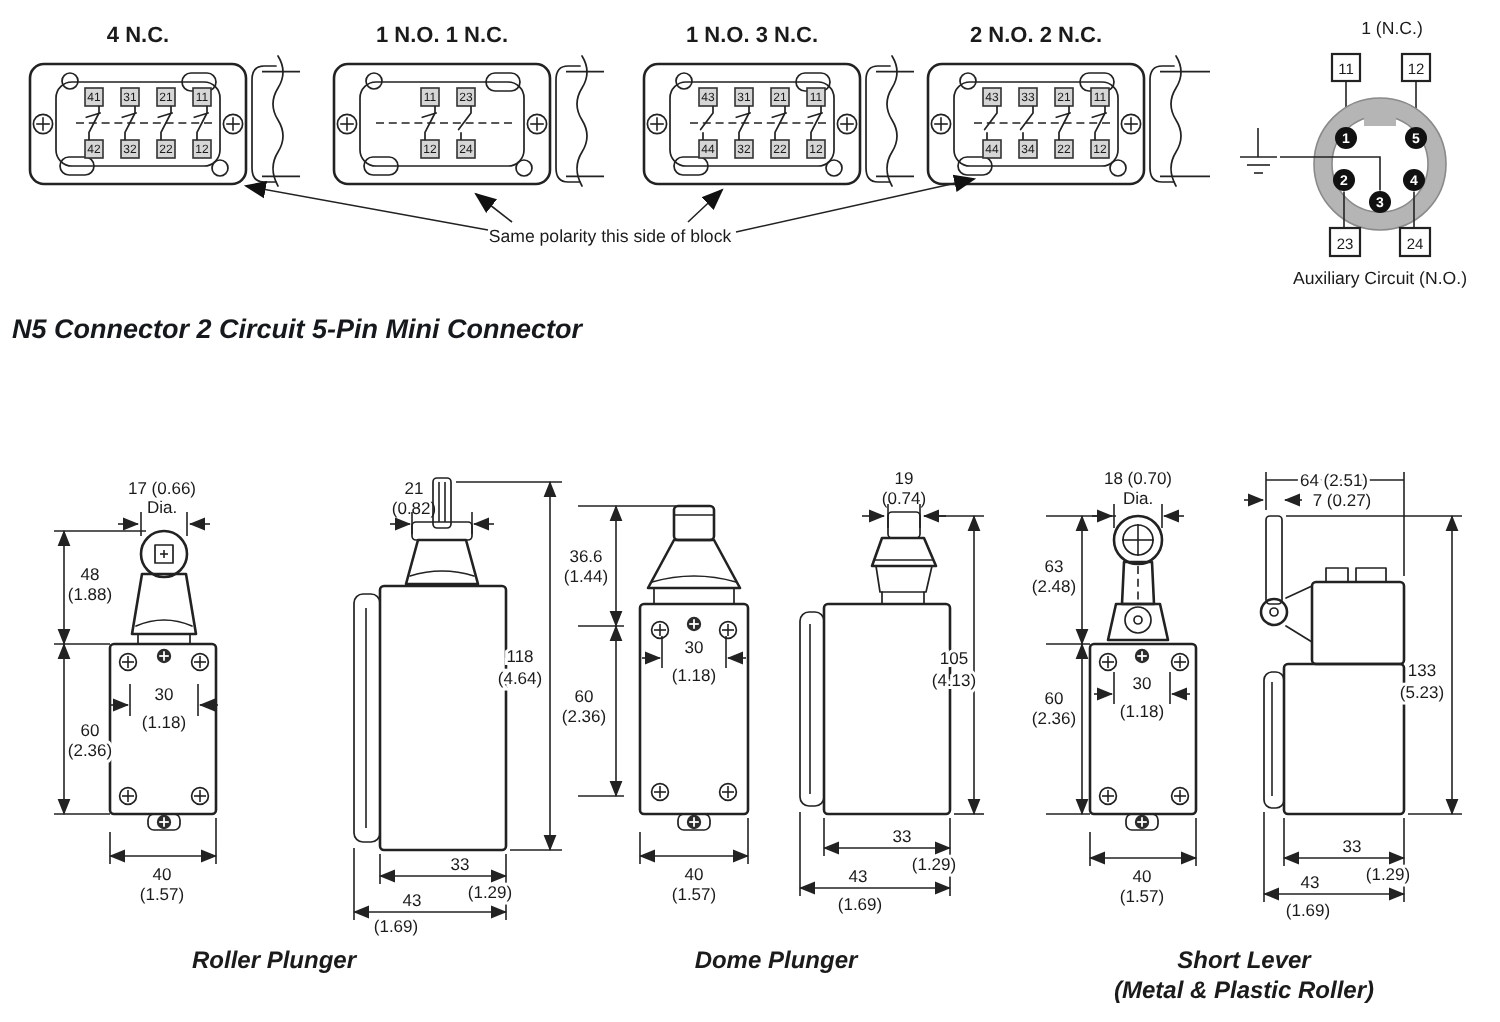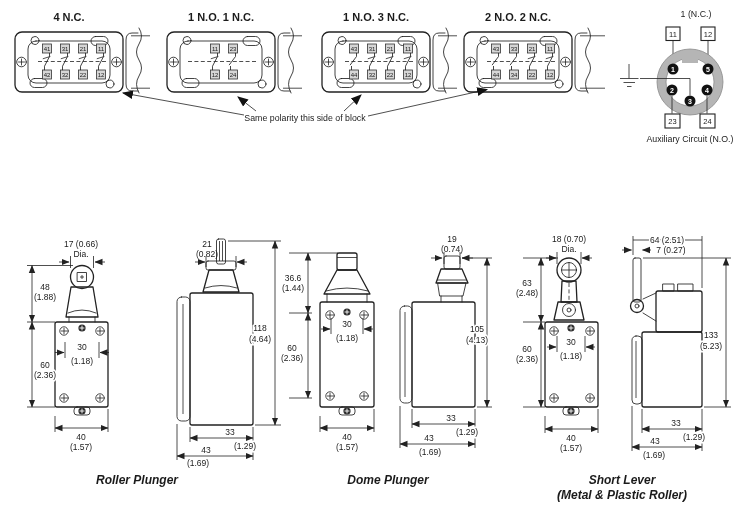--- a/index.html
+++ b/index.html
@@ -508,14 +508,15 @@
     <text x="655" y="444" class="t-dim wbg">43</text>
     <text x="654" y="458" class="t-dim wbg">(1.69)</text>
   </g>
 
   <text x="137" y="484" class="t-cap">Roller Plunger</text>
   <text x="388" y="484" class="t-cap">Dome Plunger</text>
   <text x="622" y="484" class="t-cap">Short Lever</text>
   <text x="622" y="499" class="t-cap">(Metal &amp; Plastic Roller)</text>
 </svg>
 
+<div class="heading">N5 Connector 2 Circuit 5-Pin Mini Connector</div>
 
 </div>
 
 </body></html>

